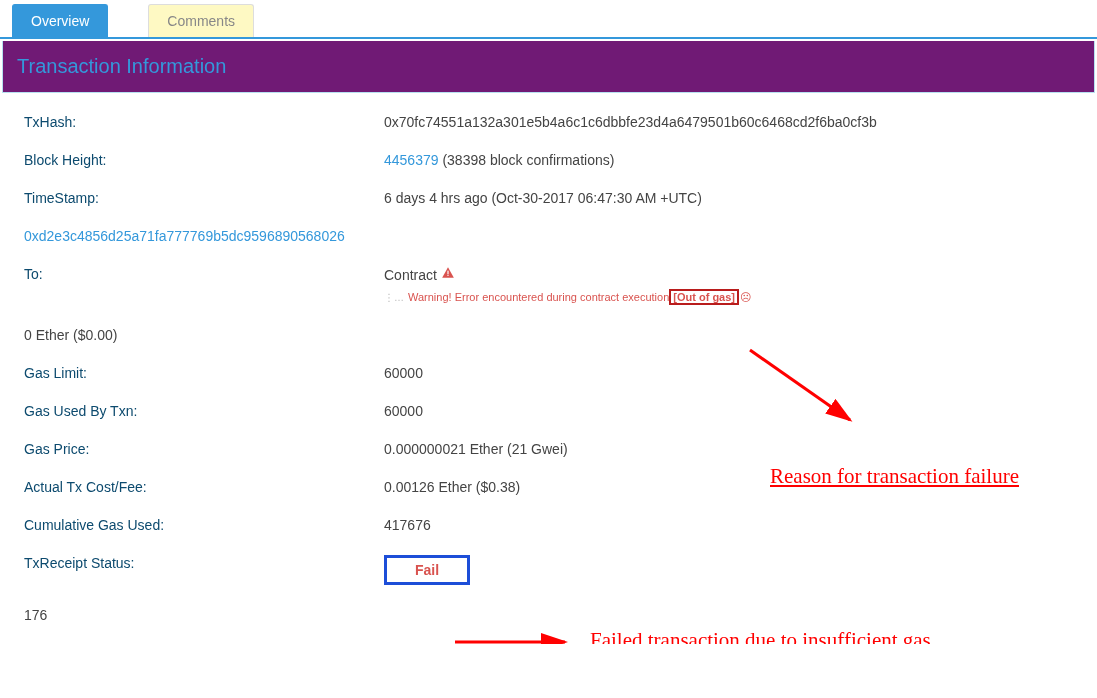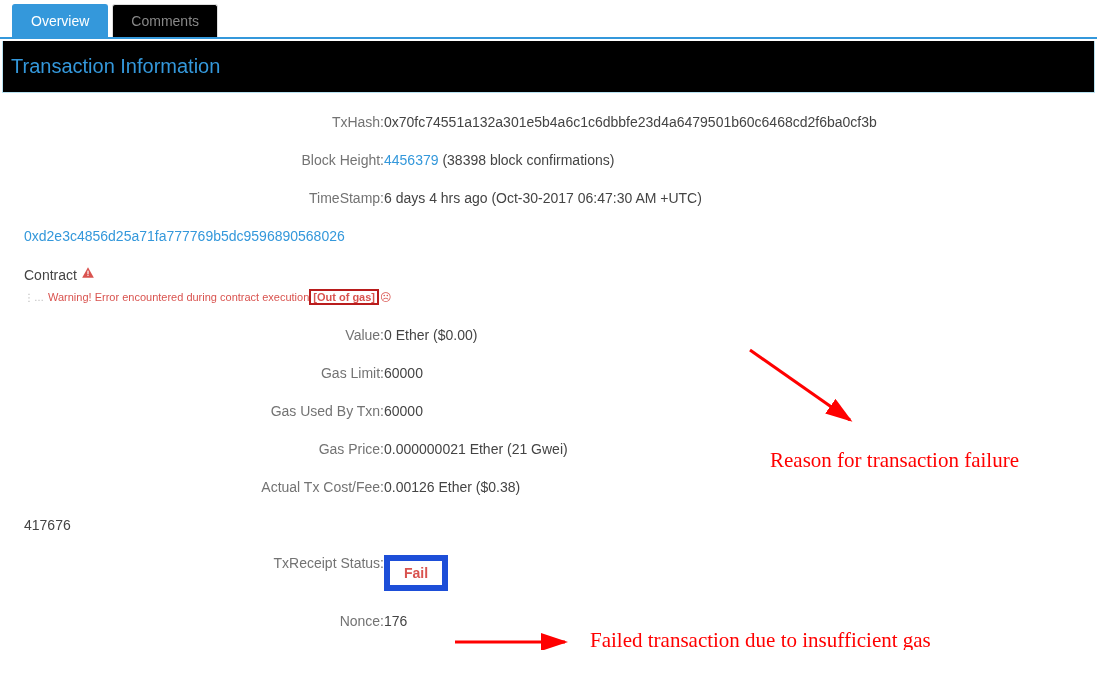--- a/index.html
+++ b/index.html
@@ -10,62 +10,62 @@
     background: #fff;
     width: 1097px;
   }
   .page { width: 1097px; position: relative; }
   .tabs {
     display: flex;
     align-items: flex-end;
     padding-left: 12px;
     padding-top: 4px;
     border-bottom: 2px solid #3498db;
+    gap: 36px;
   }
   .tab {
     padding: 8px 18px;
     font-size: 14px;
     color: #888;
-    background: #000000;
+    background: #fef9c3;
     border: 1px solid #ddd;
     border-bottom: none;
     border-top-left-radius: 3px;
     border-top-right-radius: 3px;
     margin-right: 4px;
     cursor: pointer;
   }
   .tab.active {
     background: #3498db;
     color: #fff;
     border-color: #3498db;
   }
   .panel-heading {
-    background: #000000;
+    background: #701a75;
     color: #3498db;
     font-size: 20px;
     font-weight: 400;
-    padding: 14px 8px;
+    padding: 14px 14px;
     border: 1px solid #b7e1f0;
     border-top: none;
     margin: 2px 2px 0 2px;
   }
   .panel-body {
     padding: 10px 14px 10px 24px;
   }
   .row {
     display: flex;
     align-items: flex-start;
     padding: 11px 0;
   }
   .label-col {
     width: 360px;
     min-width: 360px;
-    color: #737373;
-    font-size: 14px;
-    text-align: right;
+    color: #0c4a6e;
+    font-size: 14px;
   }
   .value-col {
     flex: 1;
     font-size: 14px;
     color: #444;
     word-break: break-all;
     position: relative;
   }
   .link { color: #3498db; text-decoration: none; cursor: pointer; }
   .to-line { display: flex; align-items: center; flex-wrap: wrap; }
@@ -88,24 +88,24 @@
     font-size: 10px;
   }
   .outofgas-box {
     border: 2px solid #b91c1c;
     padding: 0 2px;
     font-weight: bold;
     display: inline-block;
   }
   .frown { margin-left: 1px; color: #d9534f; font-size: 11px; }
   .fail-box {
-    border: 6px solid #1d4ed8;
+    border: 3px solid #1d4ed8;
     color: #d9534f;
     font-weight: bold;
-    padding: 4px 14px;
+    padding: 4px 28px;
     display: inline-block;
   }
   .annot {
     position: absolute;
     color: #f00;
     font-family: "Times New Roman", serif;
     font-size: 21px;
     pointer-events: none;
     white-space: nowrap;
   }
@@ -142,20 +142,21 @@
       <div class="value-col">6 days 4 hrs ago (Oct-30-2017 06:47:30 AM +UTC)</div>
     </div>
 
     <div class="row">
       <div class="value-col">
         <a class="link">0xd2e3c4856d25a71fa777769b5dc9596890568026</a>
       </div>
     </div>
 
     <div class="row" style="position:relative;">
+      <div class="label-col">To:</div>
       <div class="value-col">
         <div class="to-line">
           <span>Contract </span>
           <span class="warn-triangle">
             <svg width="14" height="14" viewBox="0 0 24 24">
                 <path fill="#d9534f" d="M12 2 L22 20 L2 20 Z"></path>
                 <rect x="11" y="8" width="2" height="6" fill="#fff"></rect>
                 <rect x="11" y="15" width="2" height="2" fill="#fff"></rect>
               </svg>
           </span>
@@ -163,21 +164,20 @@
         <div class="error-line">
           <span class="error-prefix">⋮… </span>
           <span>Warning! Error encountered during contract execution </span>
           <span class="outofgas-box">[Out of gas]</span>
           <span class="frown">☹</span>
         </div>
       </div>
     </div>
 
     <div class="row">
-      <div class="label-col">Value:</div>
       <div class="value-col">0 Ether ($0.00)</div>
     </div>
 
     <div class="row">
       <div class="label-col">Gas Limit:</div>
       <div class="value-col">60000</div>
     </div>
 
     <div class="row">
       <div class="label-col">Gas Used By Txn:</div>
@@ -188,46 +188,46 @@
       <div class="label-col">Gas Price:</div>
       <div class="value-col">0.000000021 Ether (21 Gwei)</div>
     </div>
 
     <div class="row">
       <div class="label-col">Actual Tx Cost/Fee:</div>
       <div class="value-col">0.00126 Ether ($0.38)</div>
     </div>
 
     <div class="row">
+      <div class="label-col">Cumulative Gas Used:</div>
       <div class="value-col">417676</div>
     </div>
 
     <div class="row">
       <div class="label-col">TxReceipt Status:</div>
       <div class="value-col">
         <span class="fail-box">Fail</span>
       </div>
     </div>
 
     <div class="row">
-      <div class="label-col">Nonce:</div>
       <div class="value-col">176</div>
     </div>
 
   </div>
 
   <svg class="arrow" style="left:740px; top:340px;" width="130" height="100">
     <defs>
       <marker id="ah1" markerWidth="10" markerHeight="10" refX="8" refY="3" orient="auto">
         <path d="M0,0 L9,3 L0,6 Z" fill="#f00"></path>
       </marker>
     </defs>
     <line x1="10" y1="10" x2="110" y2="80" stroke="#f00" stroke-width="3" marker-end="url(#ah1)"></line>
   </svg>
-  <div class="annot" style="left:770px; top:448px;">Reason for transaction failure</div>
+  <div class="annot" style="left:770px; top:464px;text-decoration:underline;">Reason for transaction failure</div>
 
   <svg class="arrow" style="left:450px; top:632px;" width="130" height="20">
     <defs>
       <marker id="ah2" markerWidth="10" markerHeight="10" refX="8" refY="3" orient="auto">
         <path d="M0,0 L9,3 L0,6 Z" fill="#f00"></path>
       </marker>
     </defs>
     <line x1="5" y1="10" x2="115" y2="10" stroke="#f00" stroke-width="3" marker-end="url(#ah2)"></line>
   </svg>
   <div class="annot" style="left:590px; top:628px;text-align:right;">Failed transaction due to insufficient gas</div>

